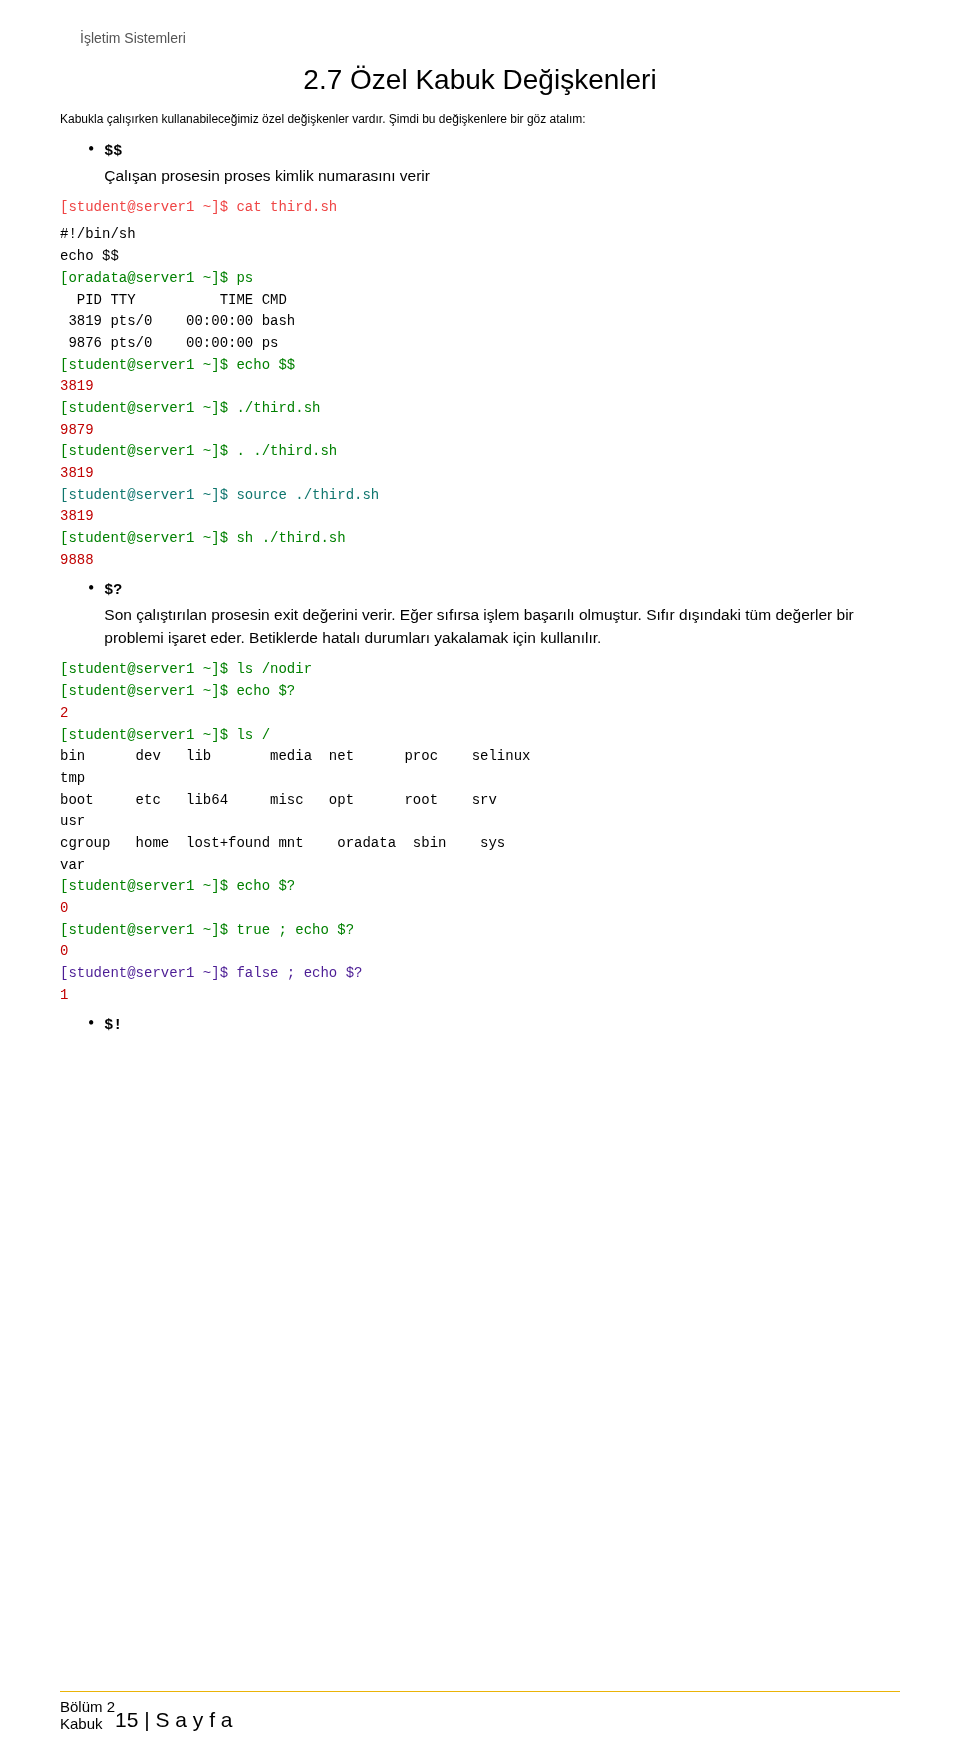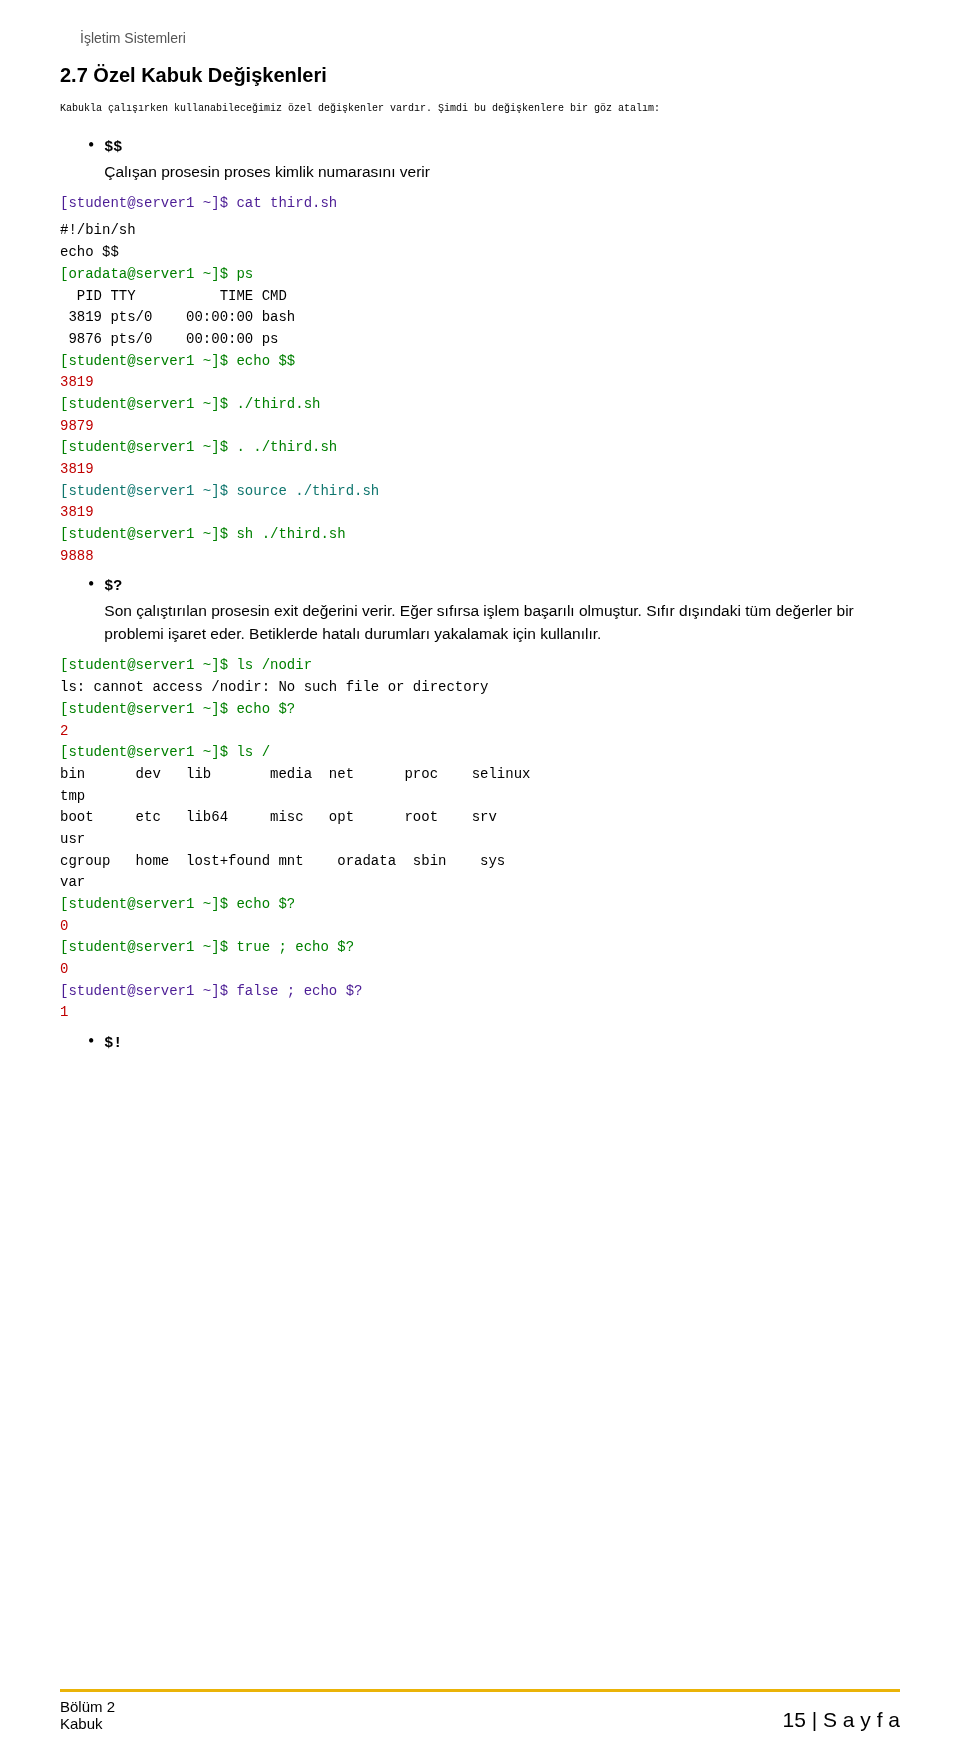--- a/index.html
+++ b/index.html
@@ -18,30 +18,31 @@
       padding: 30px 60px 80px 60px;
     }
     .page-header {
       font-size: 14px;
       color: #555;
       margin-bottom: 18px;
       font-family: Arial, sans-serif;
       margin-left: 20px;
     }
     h1 {
-      font-size: 20px;
-      font-weight: bold;
+      font-size: 28px;
+      font-weight: normal;
       margin-bottom: 14px;
       font-family: Arial, sans-serif;
+      text-align: center;
     }
     p {
-      font-size: 10px;
+      font-size: 12px;
       line-height: 1.5;
-      margin-bottom: 18px;
-      font-family: Liberation Mono, monospace;
+      margin-bottom: 10px;
+      font-family: Liberation Sans, sans-serif;
     }
     .bullet-section {
       margin-left: 28px;
       margin-bottom: 10px;
     }
     .bullet-item {
       display: flex;
       align-items: flex-start;
       margin-bottom: 6px;
     }
@@ -65,34 +66,34 @@
       font-family: 'Courier New', Courier, monospace;
       font-size: 14px;
     }
     .code-block {
       display: block;
       margin: 6px 0 6px 0;
       line-height: 1.55;
       white-space: pre;
     }
     .code-green {
-      color: #4c1d95;
+      color: #ef4444;
       text-align: center;
     }
     .page-footer {
       position: absolute;
       bottom: 28px;
       left: 60px;
       right: 60px;
       display: flex;
-      justify-content: space-between;
+      justify-content: flex-start;
       align-items: flex-end;
       font-family: Arial, sans-serif;
       font-size: 15px;
-      border-top: 3px solid #eab308;
+      border-top: 1px solid #eab308;
       padding-top: 6px;
     }
     .footer-left {
       display: flex;
       flex-direction: column;
     }
     .footer-right {
       font-size: 21px;
     }
   </style>
@@ -139,21 +140,20 @@
   <div class="bullet-item">
     <span class="bullet-dot">•</span>
     <div class="bullet-content">
       <span class="bullet-label">$?</span><br>
       <span>Son çalıştırılan prosesin exit değerini verir. Eğer sıfırsa işlem başarılı olmuştur. Sıfır dışındaki tüm değerler bir problemi işaret eder. Betiklerde hatalı durumları yakalamak için kullanılır.</span>
     </div>
   </div>
 </div>
 
 <div class="code-block"><span style="color:#008000">[student@server1 ~]$ ls /nodir
-</span><span style="color:#000">ls: cannot access /nodir: No such file or directory
 </span><span style="color:#008000">[student@server1 ~]$ echo $?
 </span><span style="color:#c00000">2
 </span><span style="color:#008000">[student@server1 ~]$ ls /
 </span><span style="color:#000">bin      dev   lib       media  net      proc    selinux
 tmp
 boot     etc   lib64     misc   opt      root    srv
 usr
 cgroup   home  lost+found mnt    oradata  sbin    sys
 var
 </span><span style="color:#008000">[student@server1 ~]$ echo $?

